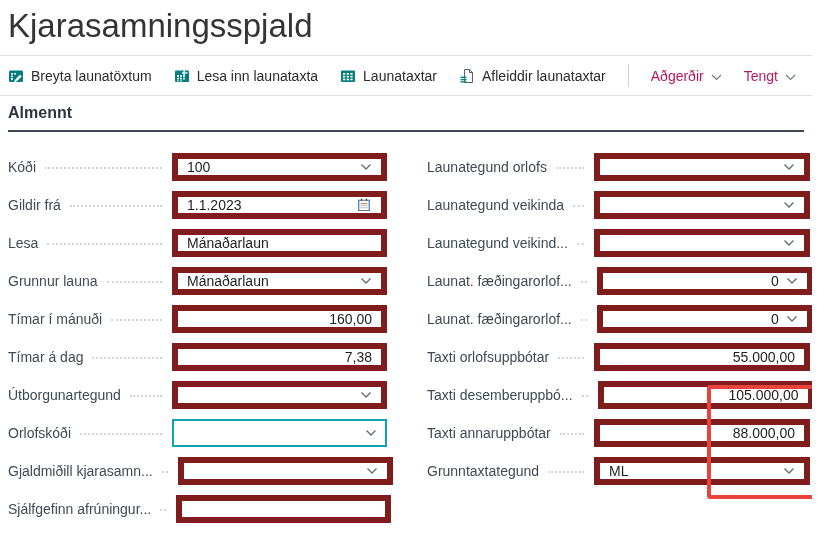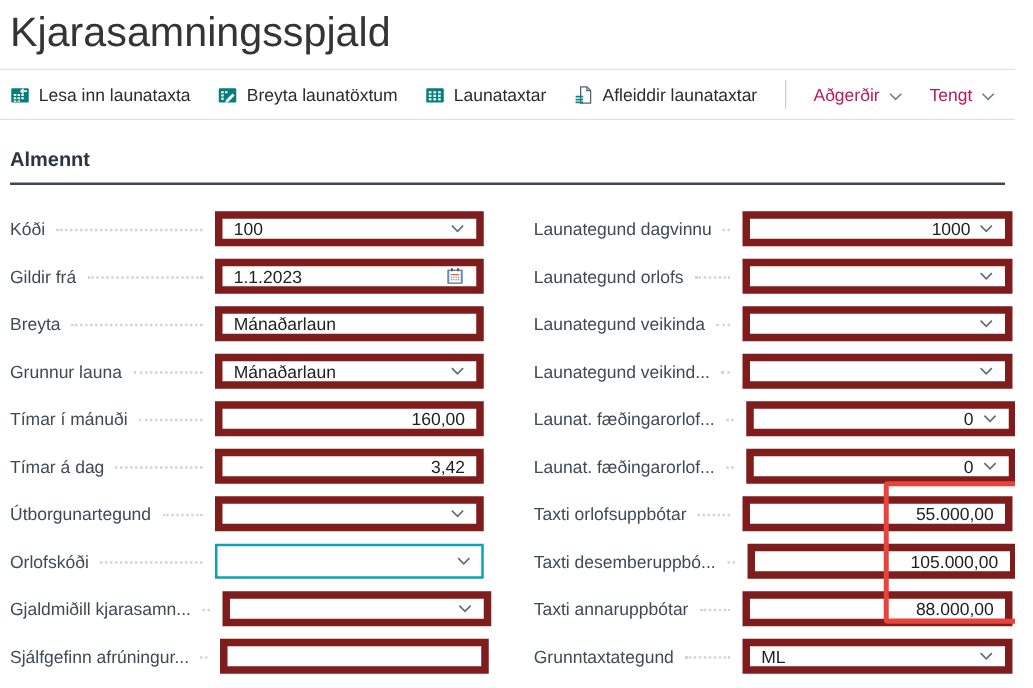--- a/index.html
+++ b/index.html
@@ -13,21 +13,21 @@
   .titlebar h1 { font-size:33px; font-weight:300; color:#343434; letter-spacing:0; line-height:1.25; }
   
   .toolbar { display:flex; align-items:center; height:40px; padding:0 8px; gap:22px;
              border-bottom:1px solid #e3e1df; font-size:14px; }
   .taction { display:flex; align-items:center; gap:7px; color:#2b2b2b; cursor:pointer; white-space:nowrap; }
   .taction .icon svg { display:block; }
   .tsep { width:1px; height:23px; background:#cfcdcb; flex:0 0 auto; }
   .tmenu { display:flex; align-items:center; gap:7px; color:#be185d; cursor:pointer; white-space:nowrap; }
   .tmore { color:#2b88d8; font-size:17px; font-weight:700; letter-spacing:2px; cursor:pointer; line-height:1; padding-bottom:6px;}
   
-  .section-head { margin:24px 8px 0; padding-bottom:8px; border-bottom:2px solid #3c4854;
+  .section-head { margin:8px 8px 0; padding-bottom:8px; border-bottom:2px solid #3c4854;
                   font-size:16px; font-weight:700; color:#2c3540; }
   
   .form { display:flex; margin:16px 8px 0; }
   .col { width:379px; }
   .col-right { width:383px; margin-left:40px; }
   .row { display:flex; align-items:center; height:38px; }
   .flabel { font-size:14px; color:#3f4a55; white-space:nowrap; flex:0 0 auto; }
   .leader { flex:1 1 auto; border-top:2px dotted #d4d4d4; margin:2px 10px 0 9px; min-width:6px; }
   .fbox { flex:0 0 auto; width:215px; height:28px; border:6px solid #7f1d1d; background:#fff;
           display:flex; align-items:center; padding:0 9px; cursor:text; }
@@ -45,56 +45,56 @@
 </head>
 <body>
 
 <div class="page">
 
   <div class="titlebar">
     <h1>Kjarasamningsspjald</h1>
   </div>
 
   <div class="toolbar">
+
+    <div class="taction">
+      <span class="icon">
+        <svg width="16" height="16" viewBox="0 0 16 16">
+          <rect x="1" y="2.5" width="14" height="11.5" rx="1" fill="#077e7e"></rect>
+          <g fill="#fff">
+            <rect x="3" y="5" width="2" height="1.6"></rect>
+              <rect x="6" y="5" width="2" height="1.6"></rect>
+            <rect x="3" y="7.6" width="2" height="1.6"></rect>
+            <rect x="3" y="10.2" width="2" height="1.6"></rect>
+          </g>
+          <path d="M6.8 11.9 L12 6.7 l1.7 1.7 -5.2 5.2 -2.3.6z" fill="#fff"></path>
+        </svg>
+      </span>
+      <span>Breyta launatöxtum</span>
+    </div>
 
     <div class="taction">
       <span class="icon">
         <svg width="16" height="16" viewBox="0 0 16 16">
           <rect x="1" y="2.5" width="14" height="11.5" rx="1" fill="#077e7e"></rect>
           <g fill="#fff">
             <rect x="3" y="7.2" width="2" height="1.6"></rect>
               <rect x="6" y="7.2" width="2" height="1.6"></rect>
               <rect x="9" y="7.2" width="2" height="1.6"></rect>
             <rect x="3" y="9.8" width="2" height="1.6"></rect>
               <rect x="6" y="9.8" width="2" height="1.6"></rect>
               <rect x="9" y="9.8" width="2" height="1.6"></rect>
             <rect x="3" y="12.4" width="2" height="1"></rect>
               <rect x="6" y="12.4" width="2" height="1"></rect>
           </g>
           <path d="M13.6 4.9 H9" stroke="#fff" stroke-width="1.3" fill="none"></path>
           <path d="M10.8 3.1 L8.8 4.9 l2 1.8" stroke="#fff" stroke-width="1.3" fill="none"></path>
         </svg>
       </span>
       <span>Lesa inn launataxta</span>
-    </div>
-
-    <div class="taction">
-      <span class="icon">
-        <svg width="16" height="16" viewBox="0 0 16 16">
-          <rect x="1" y="2.5" width="14" height="11.5" rx="1" fill="#077e7e"></rect>
-          <g fill="#fff">
-            <rect x="3" y="5" width="2" height="1.6"></rect>
-              <rect x="6" y="5" width="2" height="1.6"></rect>
-            <rect x="3" y="7.6" width="2" height="1.6"></rect>
-            <rect x="3" y="10.2" width="2" height="1.6"></rect>
-          </g>
-          <path d="M6.8 11.9 L12 6.7 l1.7 1.7 -5.2 5.2 -2.3.6z" fill="#fff"></path>
-        </svg>
-      </span>
-      <span>Breyta launatöxtum</span>
     </div>
 
     <div class="taction">
       <span class="icon">
         <svg width="16" height="16" viewBox="0 0 16 16">
           <rect x="1" y="2.5" width="14" height="11.5" rx="1" fill="#077e7e"></rect>
           <g fill="#fff">
             <rect x="3" y="5" width="2.2" height="1.7"></rect>
               <rect x="6.7" y="5" width="2.2" height="1.7"></rect>
               <rect x="10.4" y="5" width="2.2" height="1.7"></rect>
@@ -189,21 +189,21 @@
                   <rect x="6.5" y="10.2" width="1.1" height="1.1"></rect>
                   <rect x="8.4" y="10.2" width="1.1" height="1.1"></rect>
                   <rect x="10.3" y="10.2" width="1.1" height="1.1"></rect>
               </g>
             </svg>
           </span>
         </div>
       </div>
 
       <div class="row">
-        <span class="flabel">Breyta</span>
+        <span class="flabel">Lesa</span>
         <span class="leader"></span>
         <div class="fbox">
           <span class="fval">Mánaðarlaun</span>
         </div>
       </div>
 
       <div class="row">
         <span class="flabel">Grunnur launa</span>
         <span class="leader"></span>
         <div class="fbox select">
@@ -221,21 +221,21 @@
         <span class="leader"></span>
         <div class="fbox num">
           <span class="fval">160,00</span>
         </div>
       </div>
 
       <div class="row">
         <span class="flabel">Tímar á dag</span>
         <span class="leader"></span>
         <div class="fbox num">
-          <span class="fval">3,42</span>
+          <span class="fval">7,38</span>
         </div>
       </div>
 
       <div class="row">
         <span class="flabel">Útborgunartegund</span>
         <span class="leader"></span>
         <div class="fbox select">
           <span class="fval"></span>
           <span class="chev">
             <svg width="12" height="8" viewBox="0 0 12 8">
@@ -275,32 +275,20 @@
         <span class="flabel">Sjálfgefinn afrúningur...</span>
         <span class="leader"></span>
         <div class="fbox">
           <span class="fval"></span>
         </div>
       </div>
     </div>
 
     <div class="col col-right">
 
-      <div class="row">
-        <span class="flabel">Launategund dagvinnu</span>
-        <span class="leader"></span>
-        <div class="fbox select num">
-          <span class="fval">1000</span>
-          <span class="chev">
-            <svg width="12" height="8" viewBox="0 0 12 8">
-                <path d="M1.5 1.5 L6 6 L10.5 1.5" fill="none" stroke="#5f6b76" stroke-width="1.3"></path>
-              </svg>
-          </span>
-        </div>
-      </div>
 
       <div class="row">
         <span class="flabel">Launategund orlofs</span>
         <span class="leader"></span>
         <div class="fbox select">
           <span class="fval"></span>
           <span class="chev">
             <svg width="12" height="8" viewBox="0 0 12 8">
                 <path d="M1.5 1.5 L6 6 L10.5 1.5" fill="none" stroke="#5f6b76" stroke-width="1.3"></path>
               </svg>

